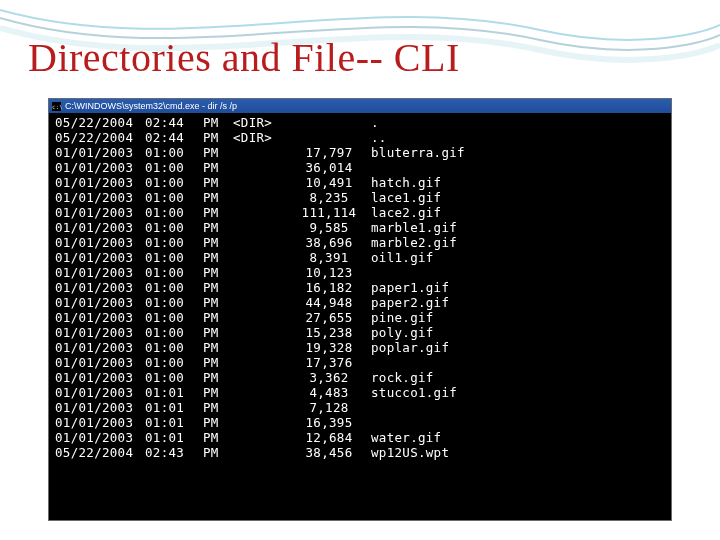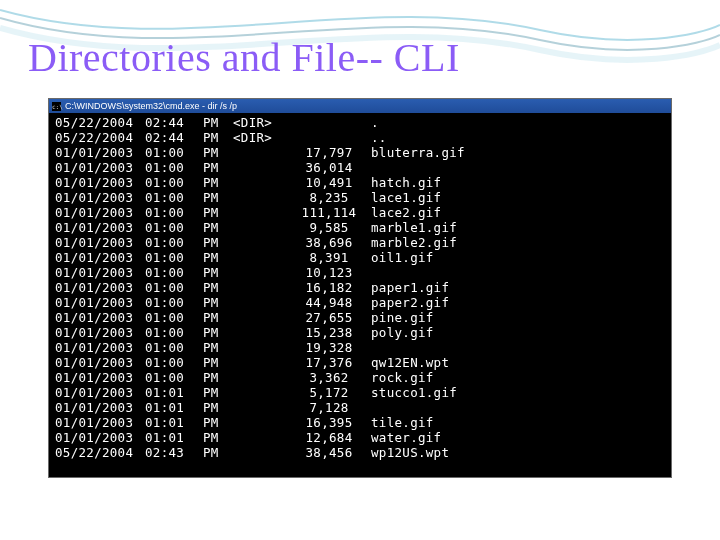--- a/index.html
+++ b/index.html
@@ -18,29 +18,29 @@
     height: 100px;
     pointer-events: none;
   }
   .wave svg { width: 100%; height: 100%; }
   .slide-title {
     position: absolute;
     top: 34px;
     left: 28px;
     font-size: 40px;
     letter-spacing: 0.5px;
-    color: #8b5cf6;
+    color: #b91c1c;
     font-weight: 400;
   }
   .cmd-window {
     position: absolute;
     top: 98px;
     left: 48px;
     width: 624px;
-    height: 380px;
+    height: 423px;
     background: #000;
     border: 1px solid #6a6a6a;
     display: flex;
     flex-direction: column;
     font-family: 'Lucida Console', Consolas, monospace;
   }
   .titlebar {
     height: 14px;
     background: linear-gradient(#2a5db0, #1f4c99);
     display: flex;
@@ -107,22 +107,22 @@
       <div class="row"><span class="c-date">01/01/2003</span><span class="c-time">01:00</span><span class="c-ampm">PM</span><span class="c-dir"></span><span class="c-size">8,235</span><span class="c-name">lace1.gif</span></div>
       <div class="row"><span class="c-date">01/01/2003</span><span class="c-time">01:00</span><span class="c-ampm">PM</span><span class="c-dir"></span><span class="c-size">111,114</span><span class="c-name">lace2.gif</span></div>
       <div class="row"><span class="c-date">01/01/2003</span><span class="c-time">01:00</span><span class="c-ampm">PM</span><span class="c-dir"></span><span class="c-size">9,585</span><span class="c-name">marble1.gif</span></div>
       <div class="row"><span class="c-date">01/01/2003</span><span class="c-time">01:00</span><span class="c-ampm">PM</span><span class="c-dir"></span><span class="c-size">38,696</span><span class="c-name">marble2.gif</span></div>
       <div class="row"><span class="c-date">01/01/2003</span><span class="c-time">01:00</span><span class="c-ampm">PM</span><span class="c-dir"></span><span class="c-size">8,391</span><span class="c-name">oil1.gif</span></div>
       <div class="row"><span class="c-date">01/01/2003</span><span class="c-time">01:00</span><span class="c-ampm">PM</span><span class="c-dir"></span><span class="c-size">10,123</span></div>
       <div class="row"><span class="c-date">01/01/2003</span><span class="c-time">01:00</span><span class="c-ampm">PM</span><span class="c-dir"></span><span class="c-size">16,182</span><span class="c-name">paper1.gif</span></div>
       <div class="row"><span class="c-date">01/01/2003</span><span class="c-time">01:00</span><span class="c-ampm">PM</span><span class="c-dir"></span><span class="c-size">44,948</span><span class="c-name">paper2.gif</span></div>
       <div class="row"><span class="c-date">01/01/2003</span><span class="c-time">01:00</span><span class="c-ampm">PM</span><span class="c-dir"></span><span class="c-size">27,655</span><span class="c-name">pine.gif</span></div>
       <div class="row"><span class="c-date">01/01/2003</span><span class="c-time">01:00</span><span class="c-ampm">PM</span><span class="c-dir"></span><span class="c-size">15,238</span><span class="c-name">poly.gif</span></div>
-      <div class="row"><span class="c-date">01/01/2003</span><span class="c-time">01:00</span><span class="c-ampm">PM</span><span class="c-dir"></span><span class="c-size">19,328</span></div>
-      <div class="row"><span class="c-date">01/01/2003</span><span class="c-time">01:00</span><span class="c-ampm">PM</span><span class="c-dir"></span><span class="c-size">17,376</span><span class="c-name">qw12EN.wpt</span></div>
+      <div class="row"><span class="c-date">01/01/2003</span><span class="c-time">01:00</span><span class="c-ampm">PM</span><span class="c-dir"></span><span class="c-size">19,328</span><span class="c-name">poplar.gif</span></div>
+      <div class="row"><span class="c-date">01/01/2003</span><span class="c-time">01:00</span><span class="c-ampm">PM</span><span class="c-dir"></span><span class="c-size">17,376</span></div>
       <div class="row"><span class="c-date">01/01/2003</span><span class="c-time">01:00</span><span class="c-ampm">PM</span><span class="c-dir"></span><span class="c-size">3,362</span><span class="c-name">rock.gif</span></div>
-      <div class="row"><span class="c-date">01/01/2003</span><span class="c-time">01:01</span><span class="c-ampm">PM</span><span class="c-dir"></span><span class="c-size">5,172</span><span class="c-name">stucco1.gif</span></div>
+      <div class="row"><span class="c-date">01/01/2003</span><span class="c-time">01:01</span><span class="c-ampm">PM</span><span class="c-dir"></span><span class="c-size">4,483</span><span class="c-name">stucco1.gif</span></div>
       <div class="row"><span class="c-date">01/01/2003</span><span class="c-time">01:01</span><span class="c-ampm">PM</span><span class="c-dir"></span><span class="c-size">7,128</span></div>
-      <div class="row"><span class="c-date">01/01/2003</span><span class="c-time">01:01</span><span class="c-ampm">PM</span><span class="c-dir"></span><span class="c-size">16,395</span><span class="c-name">tile.gif</span></div>
+      <div class="row"><span class="c-date">01/01/2003</span><span class="c-time">01:01</span><span class="c-ampm">PM</span><span class="c-dir"></span><span class="c-size">16,395</span></div>
       <div class="row"><span class="c-date">01/01/2003</span><span class="c-time">01:01</span><span class="c-ampm">PM</span><span class="c-dir"></span><span class="c-size">12,684</span><span class="c-name">water.gif</span></div>
       <div class="row"><span class="c-date">05/22/2004</span><span class="c-time">02:43</span><span class="c-ampm">PM</span><span class="c-dir"></span><span class="c-size">38,456</span><span class="c-name">wp12US.wpt</span></div>
     </div>
 </div>
 
 </body></html>

